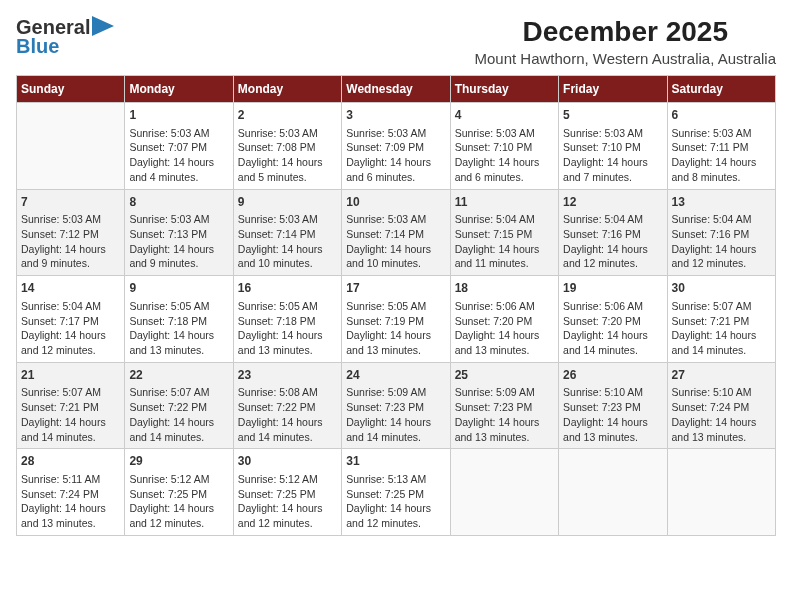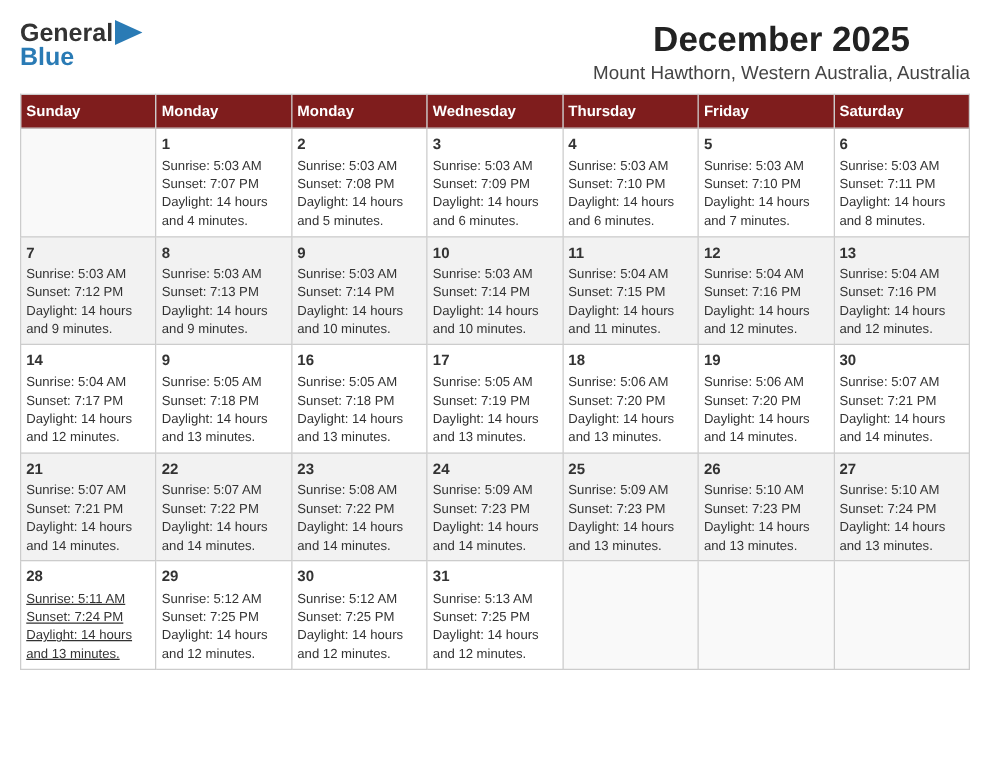--- a/index.html
+++ b/index.html
@@ -274,21 +274,21 @@
         <td>
           <div class="day-num">27</div>
           <div class="day-info" style="white-space: pre-line;">Sunrise: 5:10 AM
 Sunset: 7:24 PM
 Daylight: 14 hours and 13 minutes.</div>
         </td>
       </tr>
       <tr>
         <td>
           <div class="day-num">28</div>
-          <div class="day-info" style="white-space: pre-line; text-decoration: underline;">Sunrise: 5:11 AM
+          <div class="day-info" style="white-space: pre-line;">Sunrise: 5:11 AM
 Sunset: 7:24 PM
 Daylight: 14 hours and 13 minutes.</div>
         </td>
         <td>
           <div class="day-num">29</div>
           <div class="day-info" style="white-space: pre-line;">Sunrise: 5:12 AM
 Sunset: 7:25 PM
 Daylight: 14 hours and 12 minutes.</div>
         </td>
         <td>

